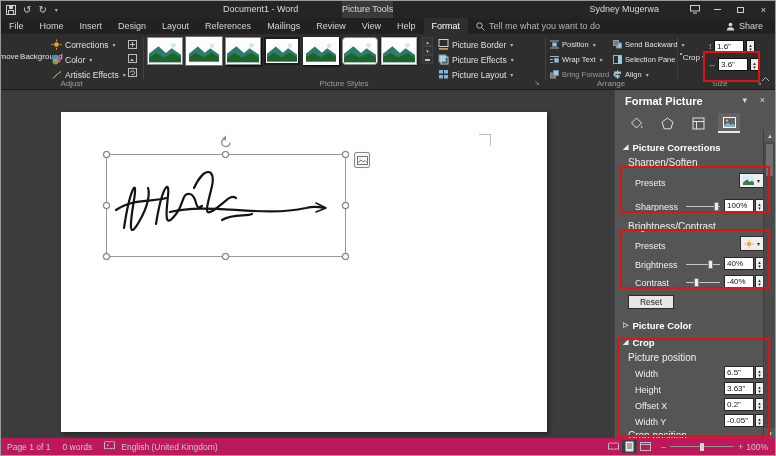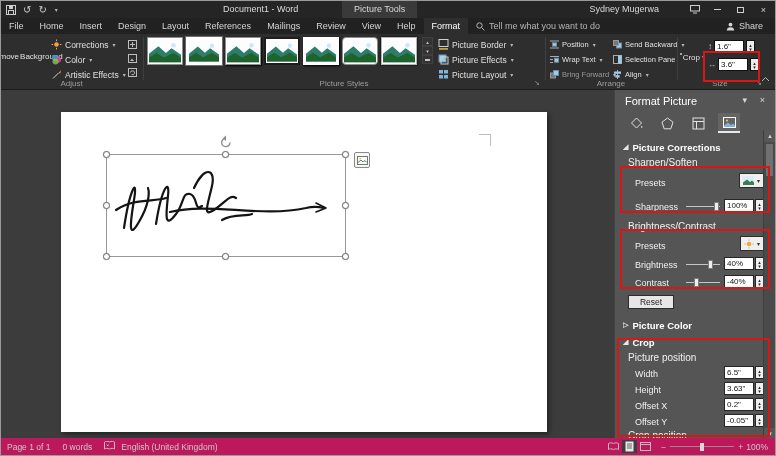--- a/index.html
+++ b/index.html
@@ -5,21 +5,21 @@
   *{box-sizing:border-box;margin:0;padding:0}
   html,body{width:776px;height:456px;background:#3c3c3c}
   body{font-family:"Liberation Sans",sans-serif;-webkit-font-smoothing:antialiased}
   #app{position:relative;width:776px;height:456px;background:#3c3c3c;overflow:hidden;border:1px solid #9a9a9a}
 
   
   .tb{position:absolute;top:0;left:0;right:0;height:17px;background:#252525;color:#cfcfcf;font-size:9px}
   .qat{position:absolute;left:5px;top:0;height:17px;display:flex;align-items:center;gap:7px}
   .qbtn{display:flex;align-items:center;justify-content:center;height:17px;color:#cfcfcf;font-size:10px}
   .doc-title{position:absolute;left:222px;top:0;line-height:17px;color:#dcdcdc}
-  .ctxtab{position:absolute;left:341px;top:0;height:17px;line-height:17px;padding:0 12px;background:#3a3a3a;color:#d8d8d8}
+  .ctxtab{position:absolute;left:341px;top:0;height:17px;line-height:17px;padding:0 0;background:#3a3a3a;color:#d8d8d8}
   .user{position:absolute;right:116px;top:0;line-height:17px;color:#d8d8d8}
   .winbtns{position:absolute;right:0;top:0;height:17px;display:flex}
   .wbtn{width:23px;height:17px;display:flex;align-items:center;justify-content:center;color:#cfcfcf;font-size:9px}
   .minico{display:block;width:7px;height:1px;background:#cfcfcf}
   .restico{display:block;width:7px;height:6px;border:1px solid #cfcfcf}
 
   
   .tabs{position:absolute;top:17px;left:0;right:0;height:16px;background:#212121;display:flex;color:#d5d5d5;font-size:9px}
   .tab{padding:0 8px;line-height:16px}
   .tab.active{background:#2e2e2e;color:#fff}
@@ -58,21 +58,21 @@
   .page{position:absolute;left:60px;top:22px;width:486px;height:320px;background:#fff;box-shadow:2px 2px 5px rgba(0,0,0,.45)}
   .marginmark{position:absolute;left:418px;top:22px;width:12px;height:12px;border-top:1px solid #bdbdbd;border-right:1px solid #bdbdbd}
   .selection{position:absolute;left:45px;top:42px;width:240px;height:103px;border:1px solid #979797}
   .handle{position:absolute;width:7px;height:7px;border-radius:50%;background:#fff;border:1px solid #707070;box-shadow:0 0 1px rgba(0,0,0,.4)}
   .rotate{position:absolute;left:calc(50% - 7px);top:-20px;width:14px;height:14px}
   .layoutopts{position:absolute;right:-25px;top:-3px;width:16px;height:16px;background:#f6f6f6;border:1px solid #8a8a8a;border-radius:2px;display:flex;align-items:center;justify-content:center}
   .sig{position:absolute;left:3px;top:3px}
 
   
   .pane{position:absolute;top:89px;left:613px;right:0;height:350px;background:#555;border-left:1px solid #434343;color:#f0f0f0}
-  .ptitle{position:absolute;left:10px;top:5px;font-size:11px;font-weight:normal;color:#fff}
+  .ptitle{position:absolute;left:10px;top:5px;font-size:11px;font-weight:bold;color:#fff}
   .phbtn{position:absolute;top:5px;font-size:9px;color:#d9d9d9}
   .ptabs{position:absolute;top:23px;left:10px;display:flex;gap:9px}
   .ptab{width:22px;height:20px;display:flex;align-items:center;justify-content:center}
   .ptab.active{background:#646464;border-bottom:2px solid #e8e8e8}
   .pc{position:absolute;top:46px;left:8px;width:141px;bottom:0;overflow:hidden;font-size:9px;color:#f0f0f0}
   .sec{display:flex;align-items:center;gap:4px;font-size:9.5px;font-weight:bold;height:14px;color:#fff}
   .secico{font-size:7px;color:#e8e8e8}
   .sub{font-size:10px;height:12px;margin-left:5px;display:flex;align-items:center}
   .crow{display:flex;align-items:flex-end;margin-left:12px;height:16px}
   .right{margin-left:auto}
@@ -602,21 +602,21 @@
         <span>Offset X</span>
         <span class="pspin right">
           <span class="pval">0.2"</span>
           <span class="pstep">
               <span>▴</span>
               <span>▾</span>
             </span>
         </span>
       </div>
       <div class="crow">
-        <span>Offset Y</span>
+        <span>Width Y</span>
         <span class="pspin right">
           <span class="pval">-0.05"</span>
           <span class="pstep">
               <span>▴</span>
               <span>▾</span>
             </span>
         </span>
       </div>
       <div class="sub" style="margin-top:2px">Crop position</div>
       <div class="crow">

